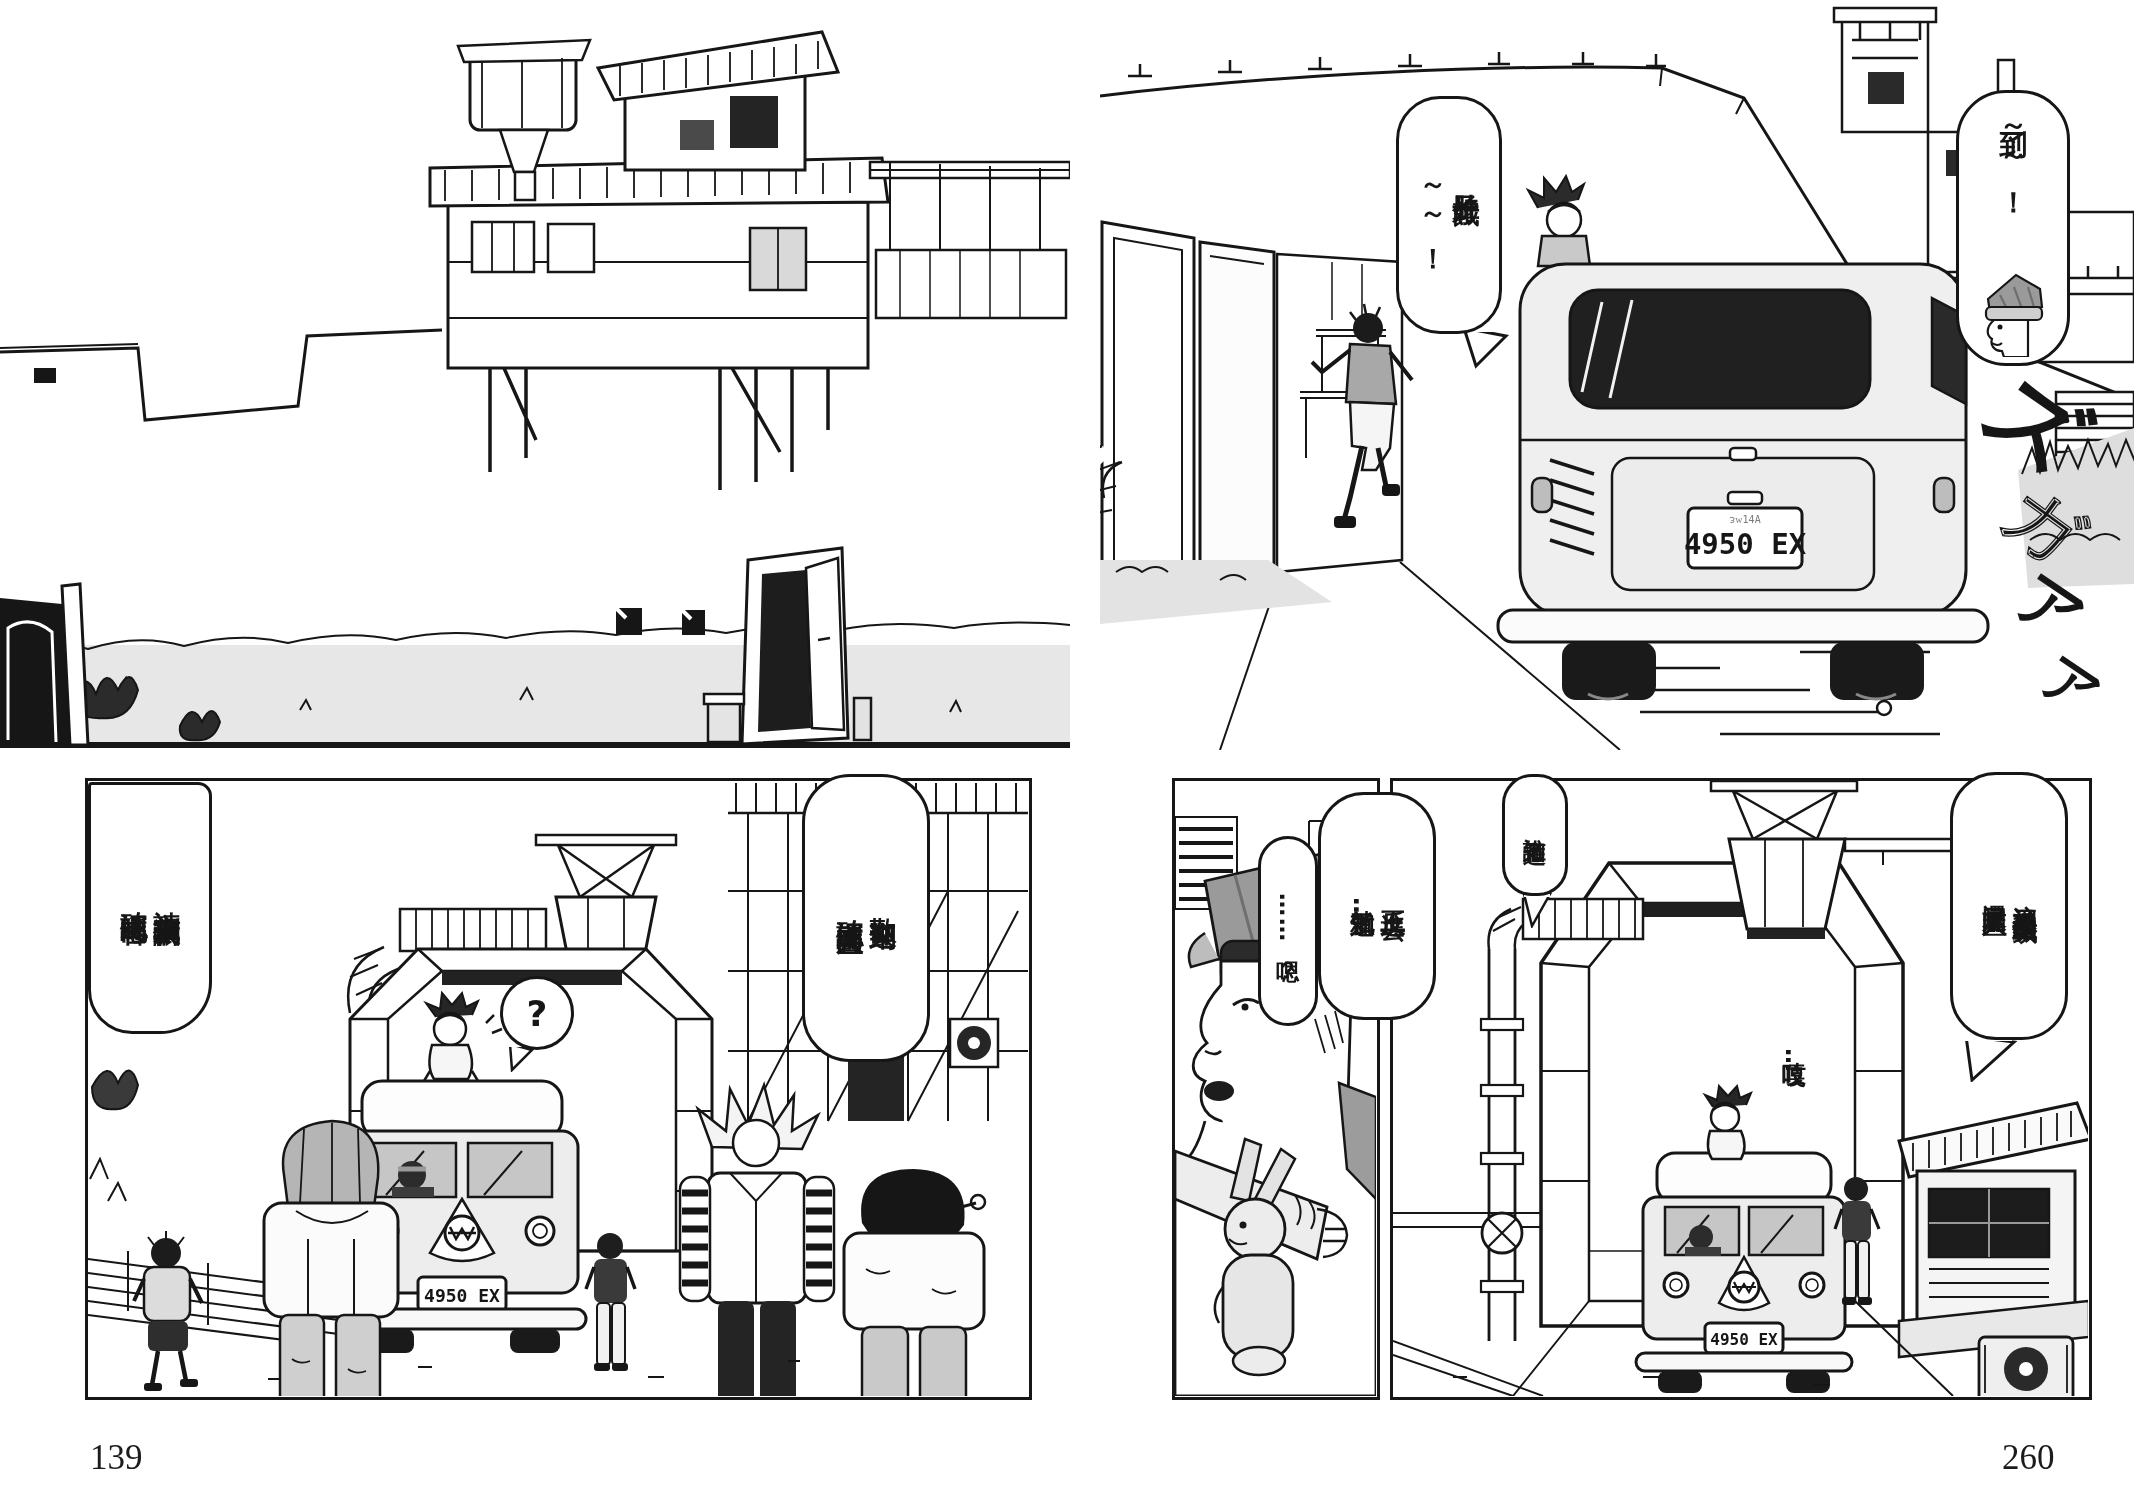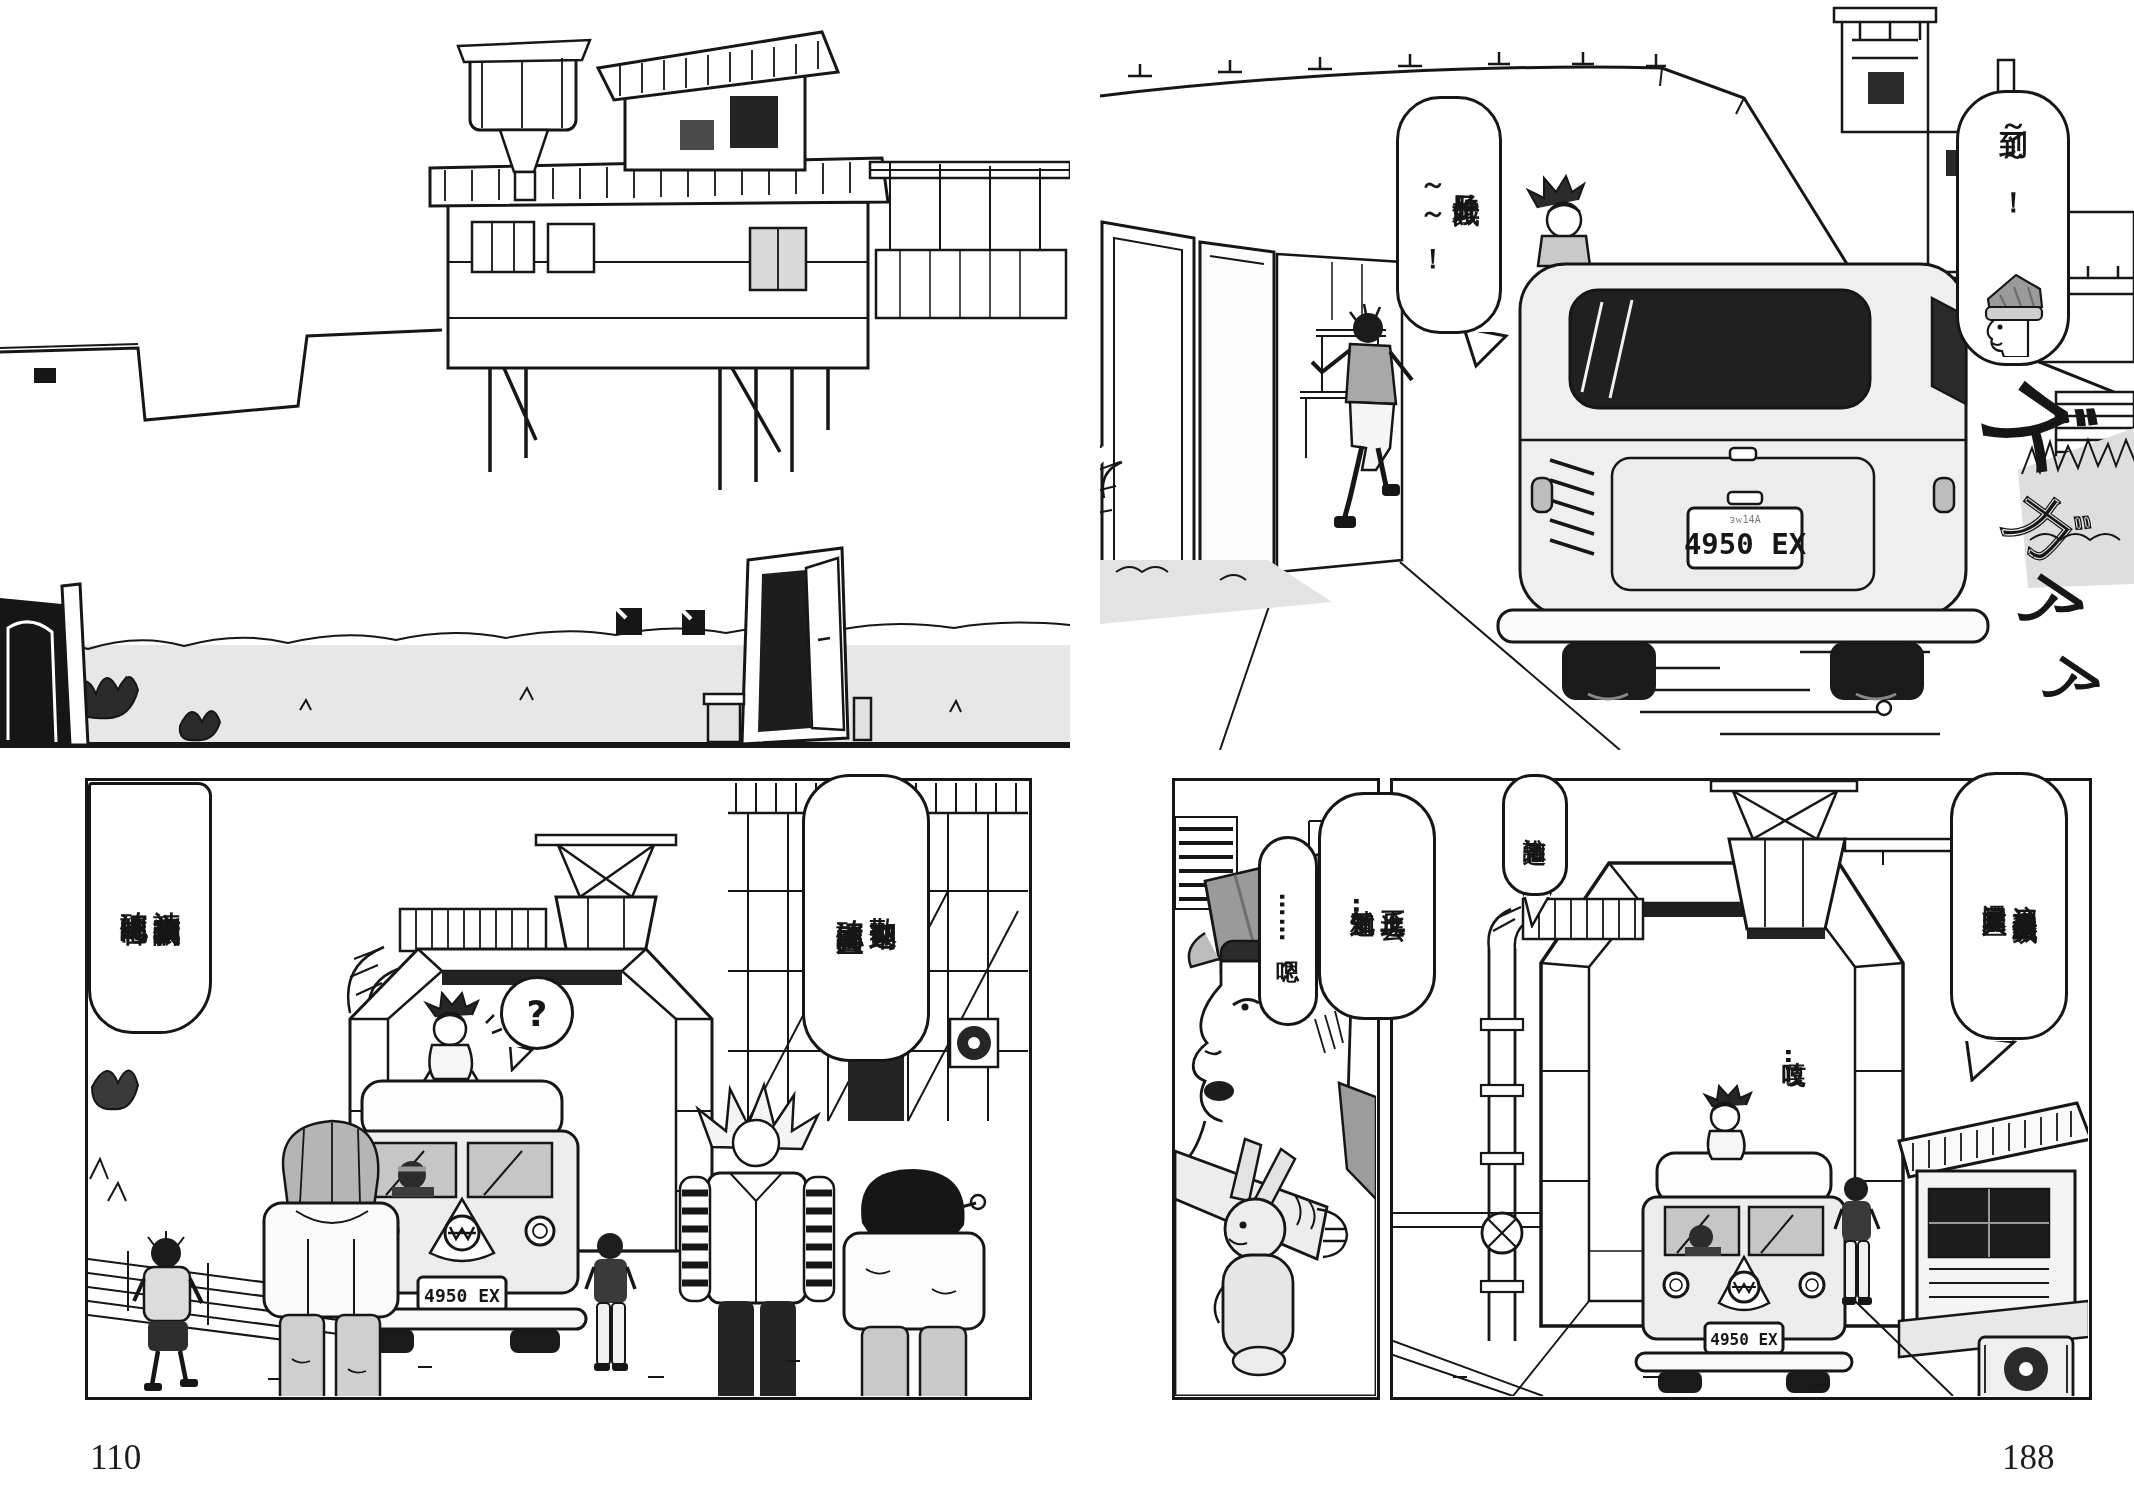--- a/index.html
+++ b/index.html
@@ -585,16 +585,16 @@
 
   <div class="abs creak">吱嘎…</div>
 
   <div>
     <span class="sfx-char sfx-1">ズ</span>
     <span class="sfx-char sfx-2">ガ</span>
     <span class="sfx-char sfx-3">ア</span>
     <span class="sfx-char sfx-4">ア</span>
   </div>
 
-  <div class="pagenum pn-left">110</div>
-  <div class="pagenum pn-right">188</div>
+  <div class="pagenum pn-left">139</div>
+  <div class="pagenum pn-right">260</div>
 
 </div>
 
 </body></html>

